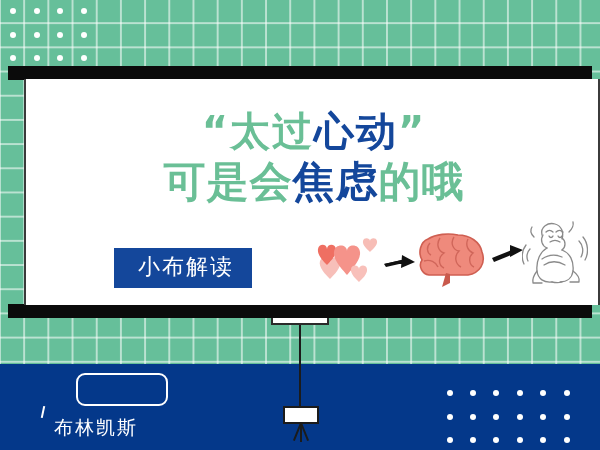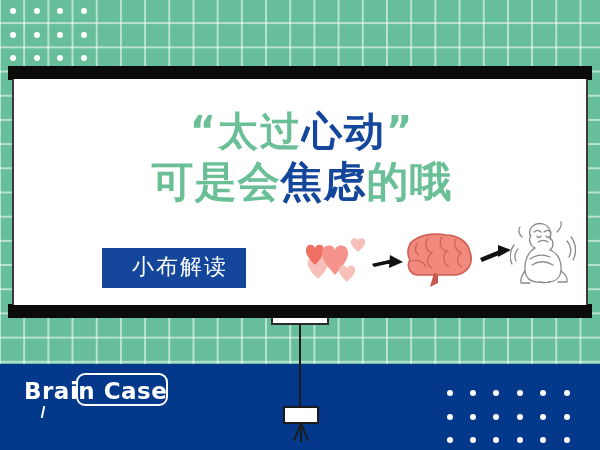--- a/index.html
+++ b/index.html
@@ -125,21 +125,21 @@
     position: absolute;
     left: 0;
     width: 584px;
     height: 14px;
     background: #0b0b0b;
   }
   .screen-bar.top { top: 0; }
   .screen-bar.bottom { top: 238px; }
   .screen-canvas {
     position: absolute;
-    left: 4px;
+    left: 16px;
     top: 13px;
     width: 576px;
     height: 226px;
     background: #ffffff;
     border-left: 2px solid #3b3b3b;
     border-right: 2px solid #3b3b3b;
     box-sizing: border-box;
   }
   .screen-tab {
     position: absolute;
@@ -175,21 +175,21 @@
     letter-spacing: 1px;
   }
   .g { color: #6abf96; }
   .b { color: #14479b; }
 
   
   .badge {
     position: absolute;
     left: 88px;
     top: 169px;
-    padding: 7px 18px 9px 30px;
+    padding: 7px 18px 9px 24px;
     background: #14479b;
     color: #ffffff;
     font-size: 22px;
     letter-spacing: 2px;
     font-family: "DejaVu Sans", "Liberation Sans", sans-serif;
     line-height: 1.1;
   }
 
   
   .illus {
@@ -396,16 +396,16 @@
           </svg>
         </div>
 
       </div>
     </div>
   </div>
 
   <div class="logo">
     <div class="logo-bubble"></div>
     <div class="logo-bubble-tail"></div>
-    <div class="logo-word">Brain Case</div>
+    <div class="logo-cn">布林凯斯</div>
   </div>
 
 </div>
 
 </body></html>

